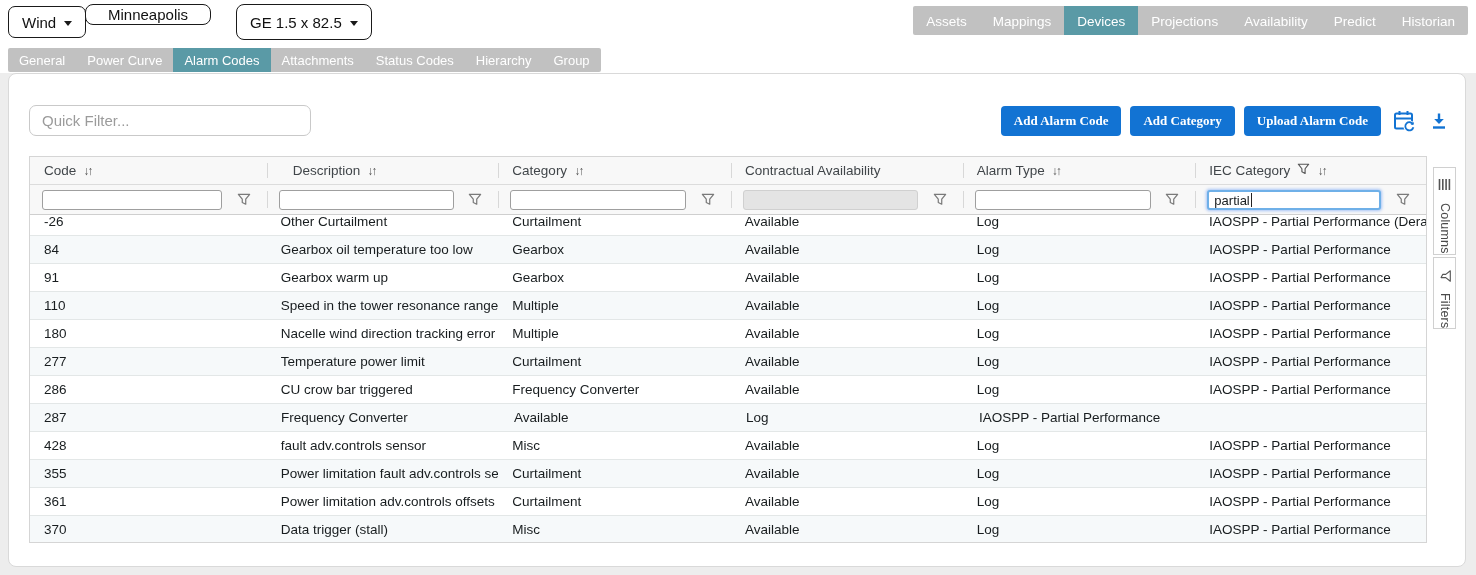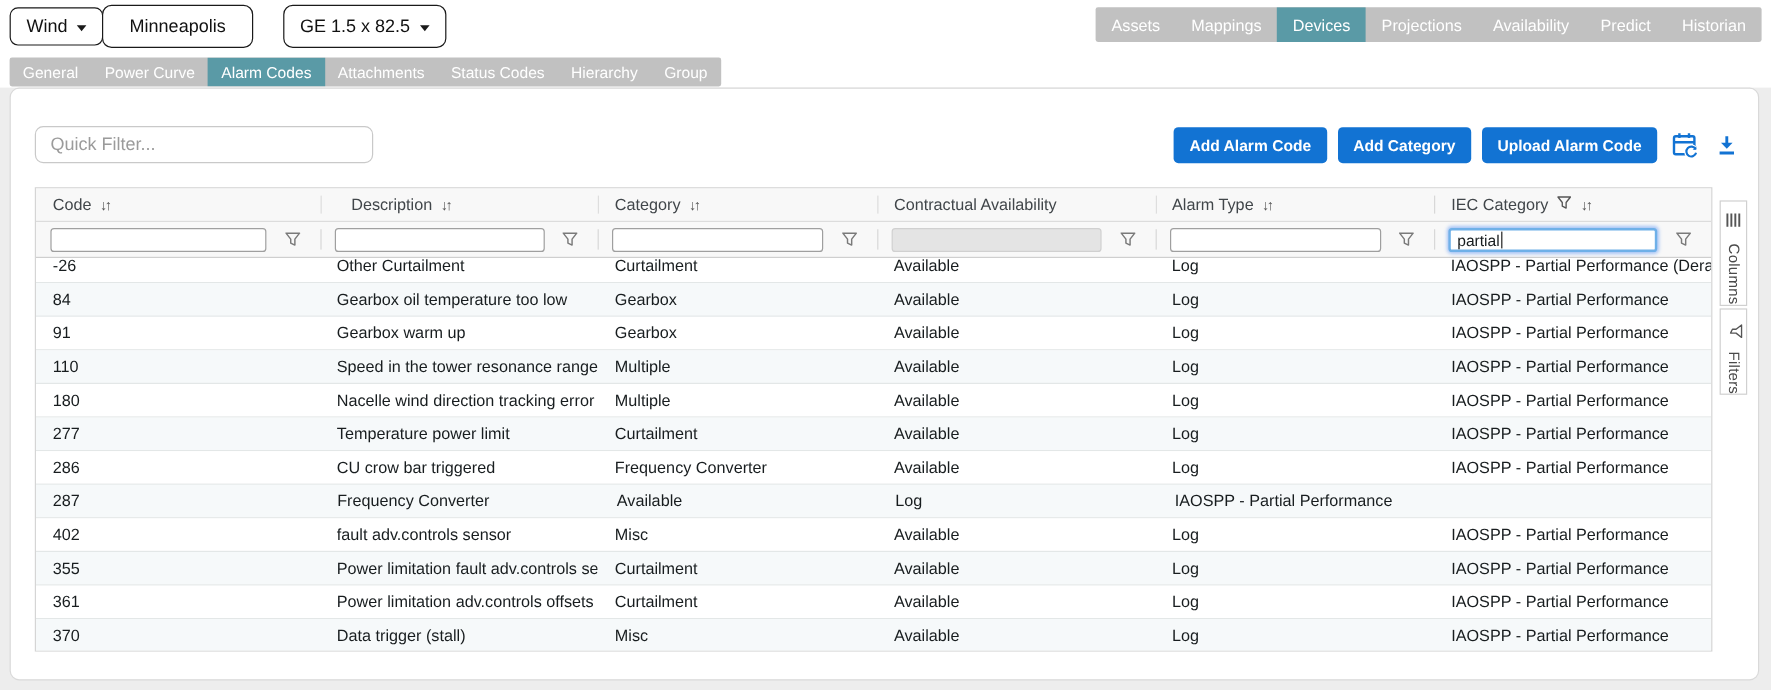--- a/index.html
+++ b/index.html
@@ -11,21 +11,21 @@
   }
   .lower-bg { position:absolute; left:0; top:73px; width:1476px; height:502px; background:#ededed; }
 
   
   .selector {
     position:absolute; display:flex; align-items:center; gap:8px;
     background:#fff; border:1.5px solid #1a1a1a; border-radius:7px;
     font-size:15px; color:#111; padding:0 13px; cursor:pointer;
   }
   .sel-wind { left:8px; top:6px; height:32px; }
-  .sel-site { left:85px; top:4px; height:36px; padding:0 22px; border-radius:8px; }
+  .sel-site { left:85px; top:4px; height:21px; padding:0 22px; border-radius:8px; }
   .sel-model { left:204px; top:4px; height:36px; border-radius:8px;margin-left:32px; }
   .caret { width:0; height:0; border-left:4.5px solid transparent; border-right:4.5px solid transparent; border-top:5.5px solid #1a1a1a; margin-top:2px; }
 
   
   .main-nav {
     position:absolute; top:6px; right:8px; height:29px;
     display:flex; align-items:stretch; background:#c1c1c1; border-radius:2px; overflow:hidden;
   }
   .main-nav .nav-item {
     display:flex; align-items:center; padding:15px 13px;
@@ -52,21 +52,21 @@
   .quick-filter {
     position:absolute; left:20px; top:31px; width:282px; height:31px;
     border:1px solid #c9c9c9; border-radius:7px; padding:0 12px;
     font-size:15px; font-family:"Liberation Sans",sans-serif; color:#222; outline:none;
   }
   .quick-filter::placeholder { color:#9b9b9b; }
   .toolbar { position:absolute; top:32px; right:14px; display:flex; align-items:center; gap:9px; }
   .btn {
     background:#1273d3; color:#fff; border:none; border-radius:4px;
     height:30px; padding:0 13px; font-size:13px; font-weight:600;
-    font-family:Liberation Sans, sans-serif; cursor:pointer; white-space:nowrap;
+    font-family:Liberation Serif, serif; cursor:pointer; white-space:nowrap;
   }
   .icon-btn { background:none; border:none; cursor:pointer; display:flex; align-items:center; padding:0 2px; }
 
   
   .grid {
     position:absolute; left:20px; top:82px; width:1398px; height:387px;
     border:1px solid #d5d5d5; background:#fff; overflow:hidden; font-size:13.5px;
   }
   .g-header { display:flex; height:28px; background:#f8f8f8; border-bottom:1px solid #dcdcdc; }
   .h-cell {
@@ -304,21 +304,21 @@
             <div class="cell" style="width: 231px;">IAOSPP - Partial Performance</div>
           </div>
           <div class="g-row alt">
             <div class="cell" style="width: 237px;">287</div>
             <div class="cell" style="width: 233px;">Frequency Converter</div>
             <div class="cell" style="width: 232px;">Available</div>
             <div class="cell" style="width: 233px;">Log</div>
             <div class="cell" style="width: 231px;">IAOSPP - Partial Performance</div>
           </div>
           <div class="g-row">
-            <div class="cell" style="width: 237px;">402</div>
+            <div class="cell" style="width: 237px;">428</div>
             <div class="cell" style="width: 232px;">fault adv.controls sensor</div>
             <div class="cell" style="width: 233px;">Misc</div>
             <div class="cell" style="width: 232px;">Available</div>
             <div class="cell" style="width: 233px;">Log</div>
             <div class="cell" style="width: 231px;">IAOSPP - Partial Performance</div>
           </div>
           <div class="g-row alt">
             <div class="cell" style="width: 237px;">355</div>
             <div class="cell" style="width: 232px;">Power limitation fault adv.controls sens</div>
             <div class="cell" style="width: 233px;">Curtailment</div>

